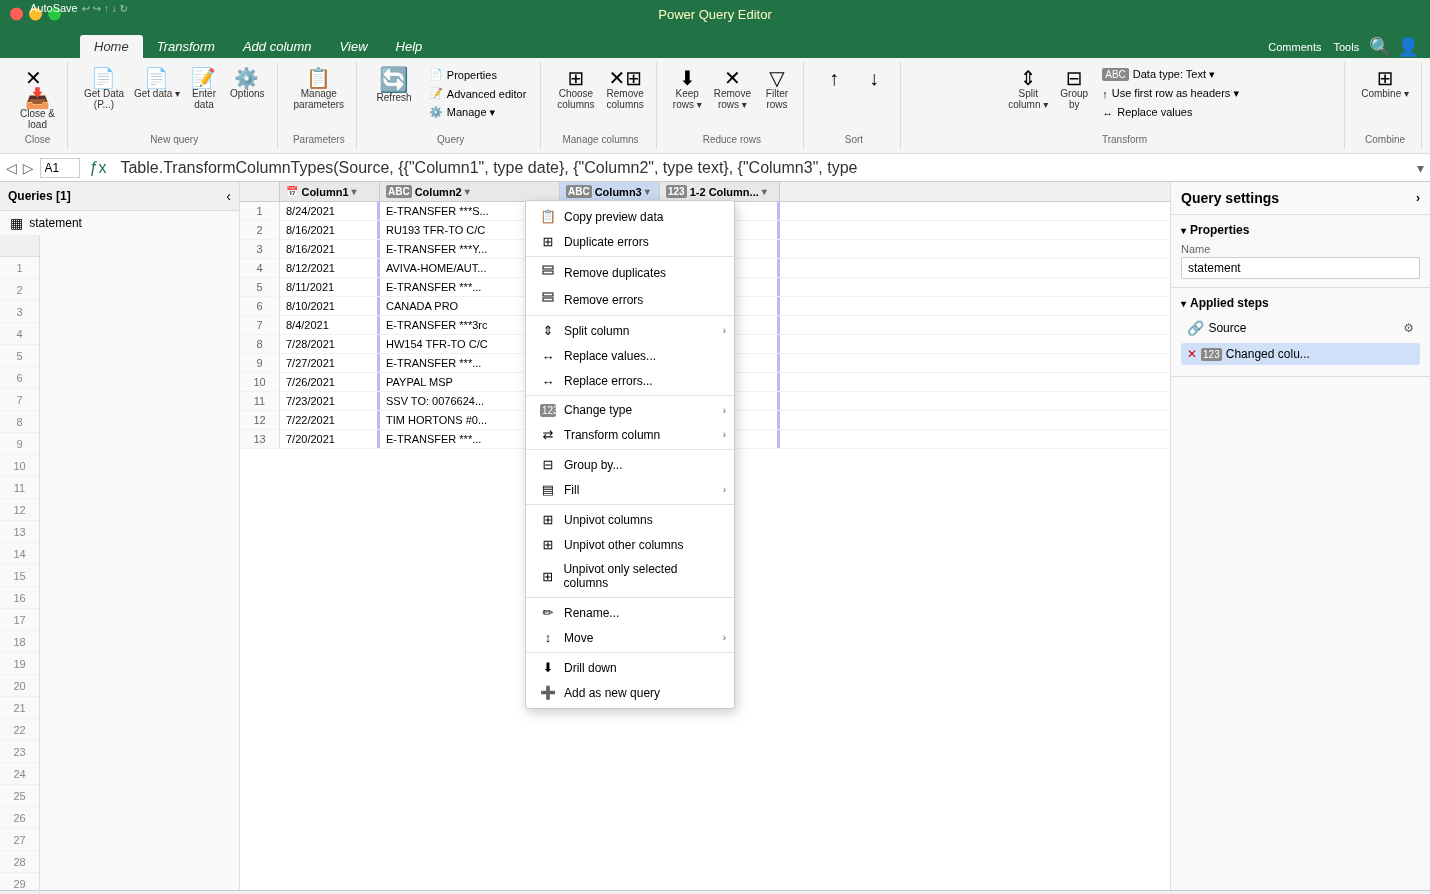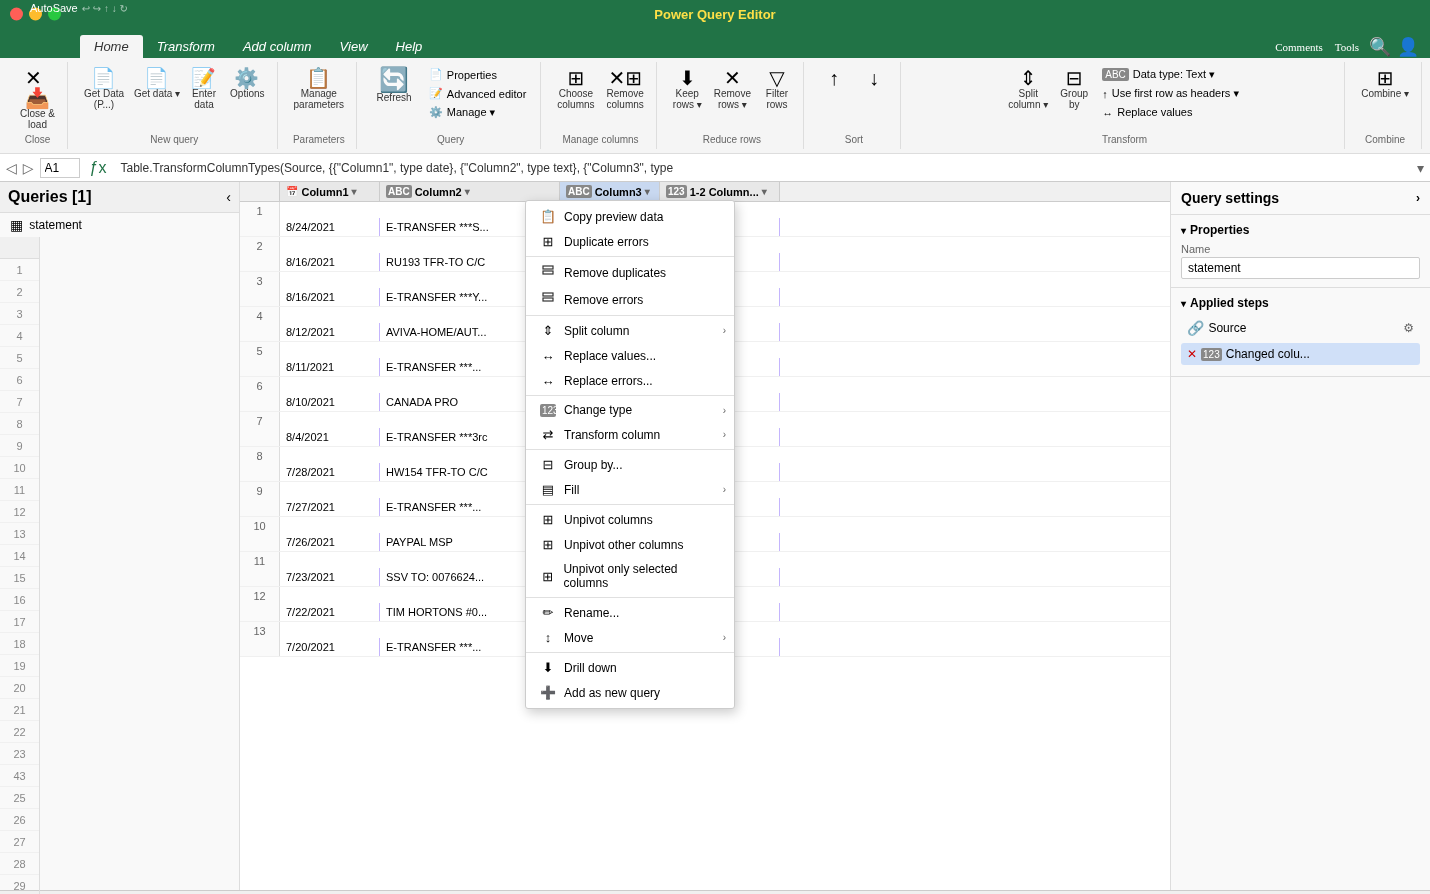--- a/index.html
+++ b/index.html
@@ -1,20 +1,20 @@
 <!DOCTYPE html>
 <html><head>
   <meta charset="utf-8">
   <style>
     * { box-sizing: border-box; margin: 0; padding: 0; }
     body { font-family: 'Segoe UI', Arial, sans-serif; font-size: 12px; background: #f0f0f0; overflow: hidden; width: 1430px; height: 894px; }
 
     
     .title-bar { background: #217346; height: 28px; display: flex; align-items: center; justify-content: center; position: relative; }
-    .title-bar-title { color: #fde047; font-size: 13px; font-weight: 700; }
+    .title-bar-title { color: #fef9c3; font-size: 13px; font-weight: 400; }
     .window-controls { position: absolute; left: 10px; top: 50%; transform: translateY(-50%); display: flex; gap: 6px; }
     .wc { width: 13px; height: 13px; border-radius: 50%; display: inline-block; }
     .wc-close { background: #ff5f57; }
     .wc-min { background: #febc2e; }
     .wc-max { background: #28c840; }
     .autosave-area { position: absolute; left: 30px; top: 2px; color: white; font-size: 11px; display: flex; align-items: center; gap: 4px; }
 
     
     .ribbon-tabs { background: #217346; display: flex; align-items: flex-end; padding-left: 80px; height: 30px; }
     .ribbon-tab { color: white; padding: 4px 14px; font-size: 13px; cursor: pointer; border-radius: 3px 3px 0 0; font-style: italic; }
@@ -26,46 +26,46 @@
     .ribbon-group-label { font-size: 10px; color: #666; margin-top: 2px; text-align: center; }
     .ribbon-btn { display: flex; flex-direction: column; align-items: center; cursor: pointer; padding: 2px 4px; border-radius: 3px; min-width: 36px; }
     .ribbon-btn .btn-icon { font-size: 20px; line-height: 1; }
     .ribbon-btn .btn-label { font-size: 10px; color: #333; text-align: center; white-space: nowrap; }
     .ribbon-btn-sm { display: flex; flex-direction: row; align-items: center; cursor: pointer; padding: 2px 6px; border-radius: 3px; gap: 4px; white-space: nowrap; font-size: 11px; }
     .ribbon-col { display: flex; flex-direction: column; gap: 2px; justify-content: center; }
 
     
     .formula-bar { background: white; border-bottom: 1px solid #ccc; display: flex; align-items: center; height: 28px; padding: 0 6px; gap: 6px; }
     .cell-ref { width: 40px; font-size: 12px; border: 1px solid #ccc; padding: 2px 4px; }
-    .formula-text { flex: 1; font-size: 12px; overflow: hidden; white-space: nowrap; text-overflow: ellipsis; color: #333; padding: 2px 4px; }
+    .formula-text { flex: 1; font-size: 16px; overflow: hidden; white-space: nowrap; text-overflow: ellipsis; color: #333; padding: 2px 4px; }
 
     
     .main-layout { display: flex; height: calc(894px - 28px - 30px - 78px - 28px - 22px); }
 
     
     .queries-panel { width: 240px; background: #f9f9f9; border-right: 1px solid #ddd; display: flex; flex-direction: column; }
     .queries-header { display: flex; align-items: center; justify-content: space-between; padding: 6px 8px; border-bottom: 1px solid #ddd; background: #f0f0f0; }
-    .queries-title { font-size: 16px; font-weight: 600; }
+    .queries-title { font-size: 12px; font-weight: 600; }
     .queries-toggle { cursor: pointer; font-size: 14px; }
     .query-item { display: flex; align-items: center; gap: 6px; padding: 4px 10px; cursor: pointer; }
     .query-icon { font-size: 14px; }
 
     
     .data-area { flex: 1; display: flex; flex-direction: column; overflow: hidden; background: white; }
     .grid-header { display: flex; background: #f0f0f0; border-bottom: 1px solid #ccc; }
     .row-num-header { width: 40px; min-width: 40px; border-right: 1px solid #ccc; padding: 3px; text-align: center; background: #f0f0f0; }
     .col-header { display: flex; align-items: center; justify-content: space-between; padding: 3px 6px; border-right: 1px solid #ccc; font-size: 11px; font-weight: 600; background: #e8e8e8; cursor: pointer; user-select: none; }
     .col1 { width: 100px; min-width: 100px; }
     .col2 { width: 180px; min-width: 180px; }
     .col3 { width: 100px; min-width: 100px; background: #c8d8f0; }
     .col4 { width: 120px; min-width: 120px; }
     .grid-body { overflow-y: auto; flex: 1; }
     .grid-row { display: flex; border-bottom: 1px solid #f0f0f0; }
     .row-num { width: 40px; min-width: 40px; border-right: 1px solid #ddd; text-align: center; padding: 3px; font-size: 11px; color: #666; background: #fafafa; }
-    .cell { padding: 3px 6px; border-right: 1px solid #c4b5fd; font-size: 11px; overflow: hidden; white-space: nowrap; text-overflow: ellipsis; margin-top: 16px; }
+    .cell { padding: 3px 6px; border-right: 3px solid #c4b5fd; font-size: 11px; overflow: hidden; white-space: nowrap; text-overflow: ellipsis; }
     .cell1 { width: 100px; min-width: 100px; }
     .cell2 { width: 180px; min-width: 180px; }
     .cell3 { width: 100px; min-width: 100px; background: #dce8f8; }
     .cell4 { width: 120px; min-width: 120px; }
     .row-label { height: 22px; display: flex; align-items: center; justify-content: center; font-size: 11px; color: #888; border-bottom: 1px solid #f0f0f0; }
 
     
     .settings-panel { width: 260px; background: #f9f9f9; border-left: 1px solid #ddd; display: flex; flex-direction: column; }
     .settings-header { display: flex; align-items: center; justify-content: space-between; padding: 8px 10px; font-size: 14px; font-weight: 600; border-bottom: 1px solid #ddd; }
     .settings-section { padding: 8px 10px; border-bottom: 1px solid #ddd; }
@@ -107,21 +107,21 @@
   </div>
   <span class="title-bar-title">Power Query Editor</span>
 </div>
 
 <div class="ribbon-tabs">
   <div class="ribbon-tab" style="background:#f5f5f5;color:#333;">Home</div>
   <div class="ribbon-tab">Transform</div>
   <div class="ribbon-tab">Add column</div>
   <div class="ribbon-tab">View</div>
   <div class="ribbon-tab">Help</div>
-  <div style="flex:1; display:flex; justify-content:flex-end; align-items:center; padding-right:10px;font-family:Liberation Serif, serif;">
+  <div style="flex:1; display:flex; justify-content:flex-end; align-items:center; padding-right:10px;">
     <span style="color:white; font-size:11px; margin-right:12px;">Comments</span>
     <span style="color:white; font-size:11px;">Tools</span>
     <span style="color:white; font-size:18px; margin-left:10px;">🔍</span>
     <span style="color:white; font-size:18px; margin-left:6px;">👤</span>
   </div>
 </div>
 
 <div class="ribbon">
 
   <div class="ribbon-group">
@@ -313,21 +313,21 @@
         <div class="row-label">14</div>
         <div class="row-label">15</div>
         <div class="row-label">16</div>
         <div class="row-label">17</div>
         <div class="row-label">18</div>
         <div class="row-label">19</div>
         <div class="row-label">20</div>
         <div class="row-label">21</div>
         <div class="row-label">22</div>
         <div class="row-label">23</div>
-        <div class="row-label">43</div>
+        <div class="row-label">24</div>
         <div class="row-label">25</div>
         <div class="row-label">26</div>
         <div class="row-label">27</div>
         <div class="row-label">28</div>
         <div class="row-label">29</div>
 
       </div>
     </div>
   </div>
 

